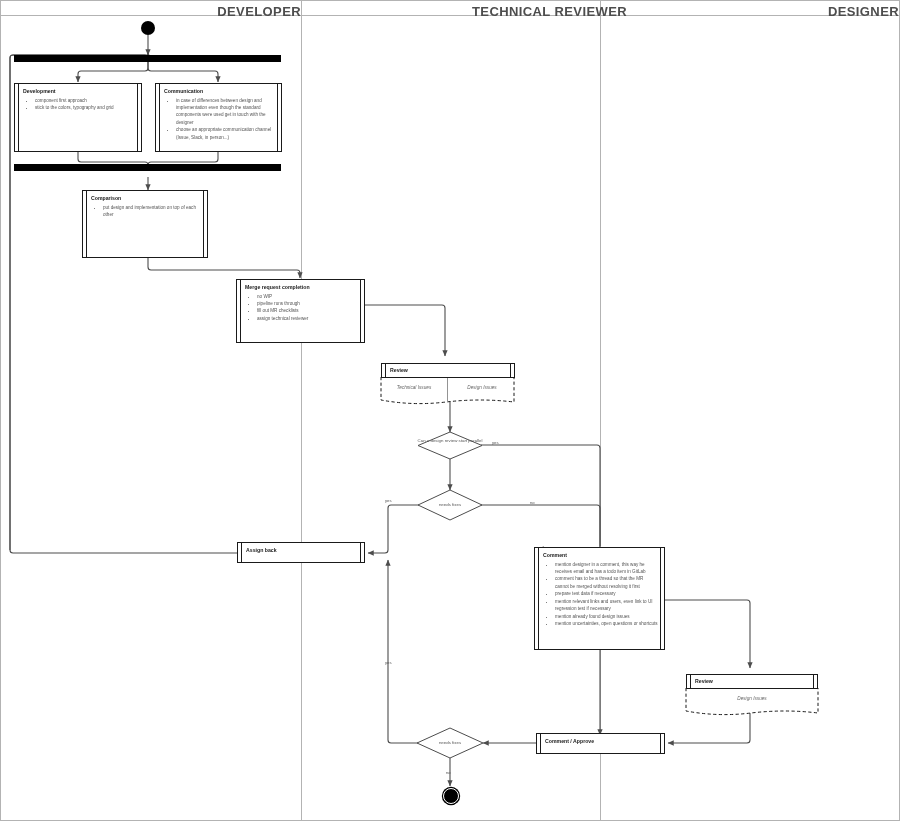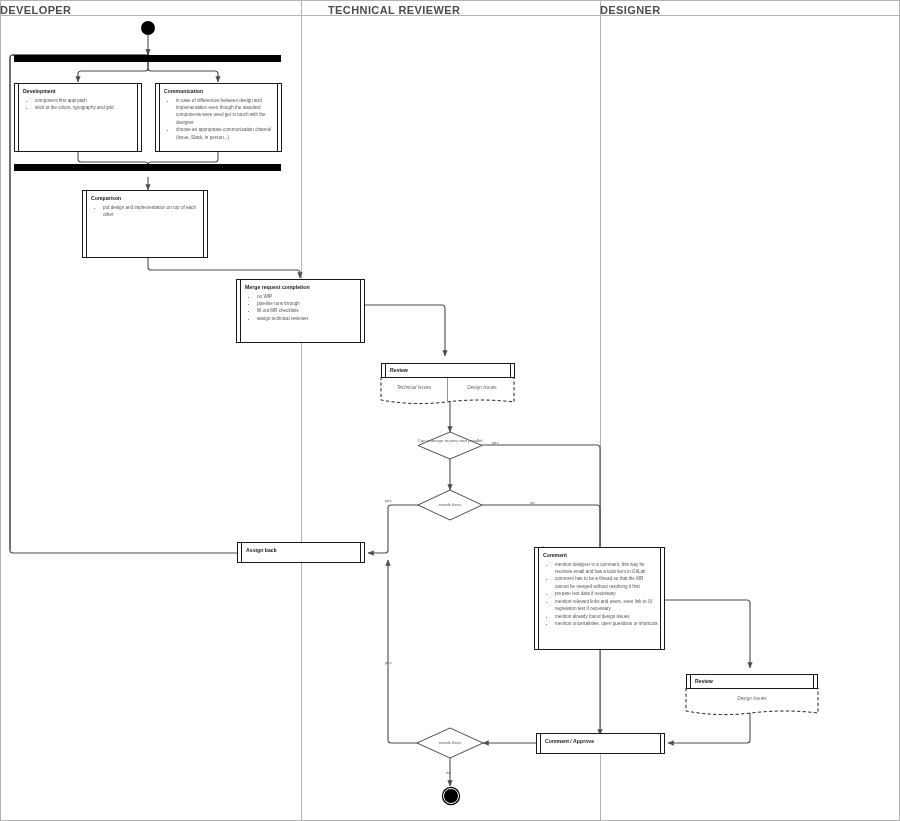--- a/index.html
+++ b/index.html
@@ -1,21 +1,21 @@
 <!DOCTYPE html>
 <html><head>
 <meta charset="utf-8">
 <style>
   html,body{margin:0;padding:0;background:#ffffff;}
   body{font-family:"Liberation Sans", sans-serif;}
   #canvas{position:relative;width:900px;height:821px;background:#fff;overflow:hidden;}
   #svgroot{position:absolute;left:0;top:0;width:900px;height:821px;}
 
   .lane-title{
-    position:absolute;text-align:left;font-size:11px;font-weight:bold;
+    position:absolute;text-align:right;font-size:13px;font-weight:bold;
     color:#4d4d4d;letter-spacing:.4px;top:4px;
   }
 
   .node{position:absolute;box-sizing:border-box;background:#fff;}
 
   
   .actbox{
     border:1px solid #1a1a1a;
     background:#fff;
   }

